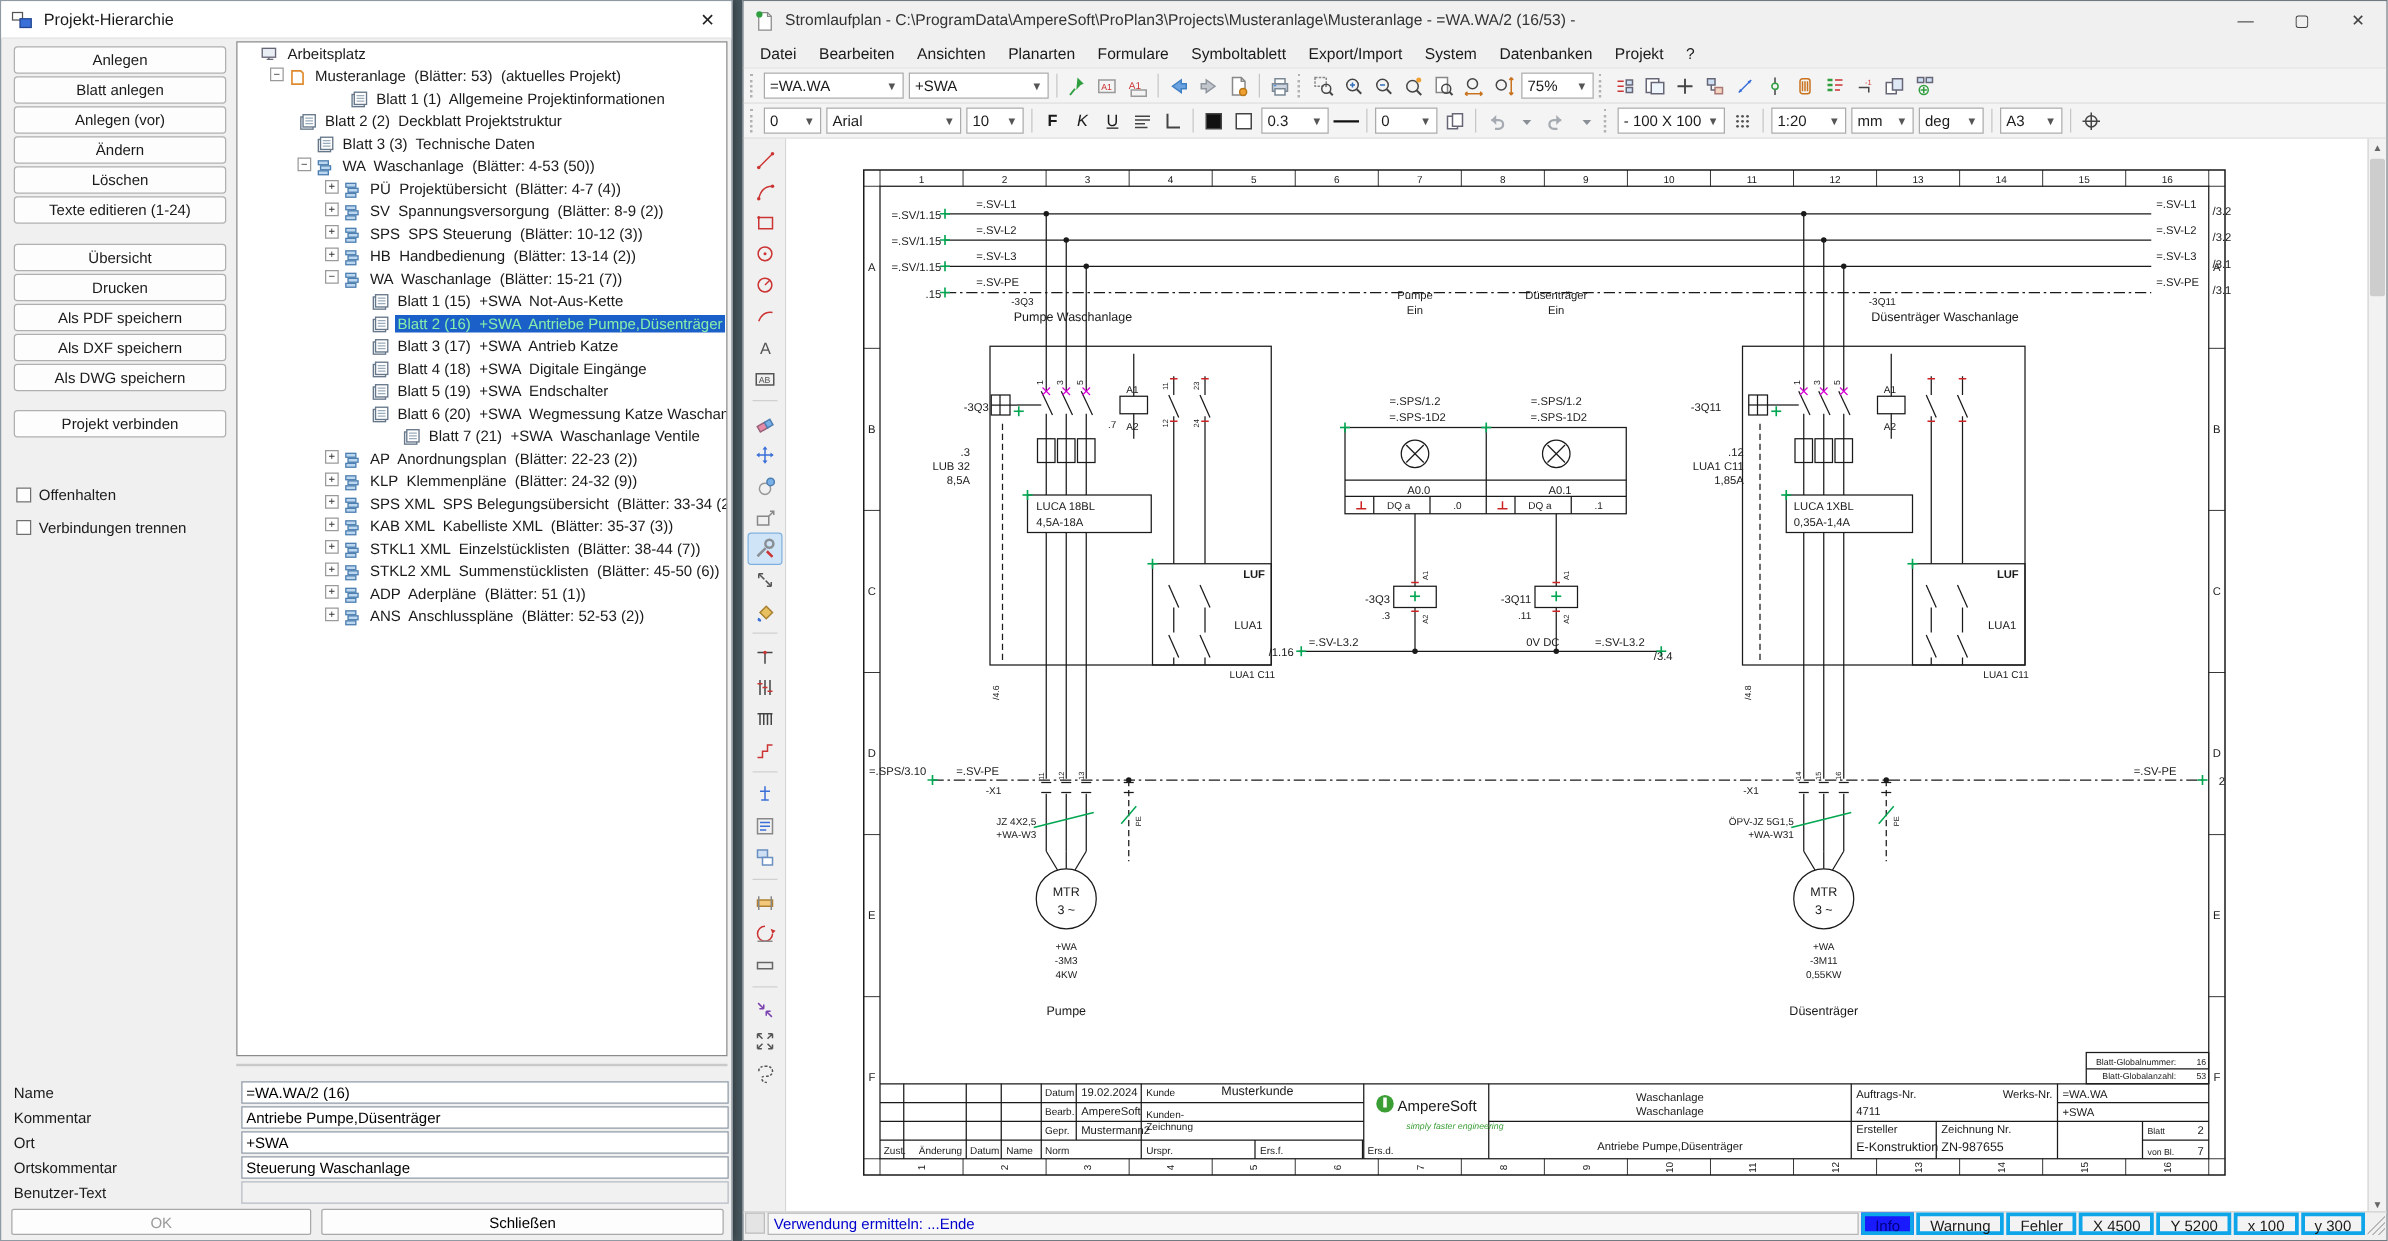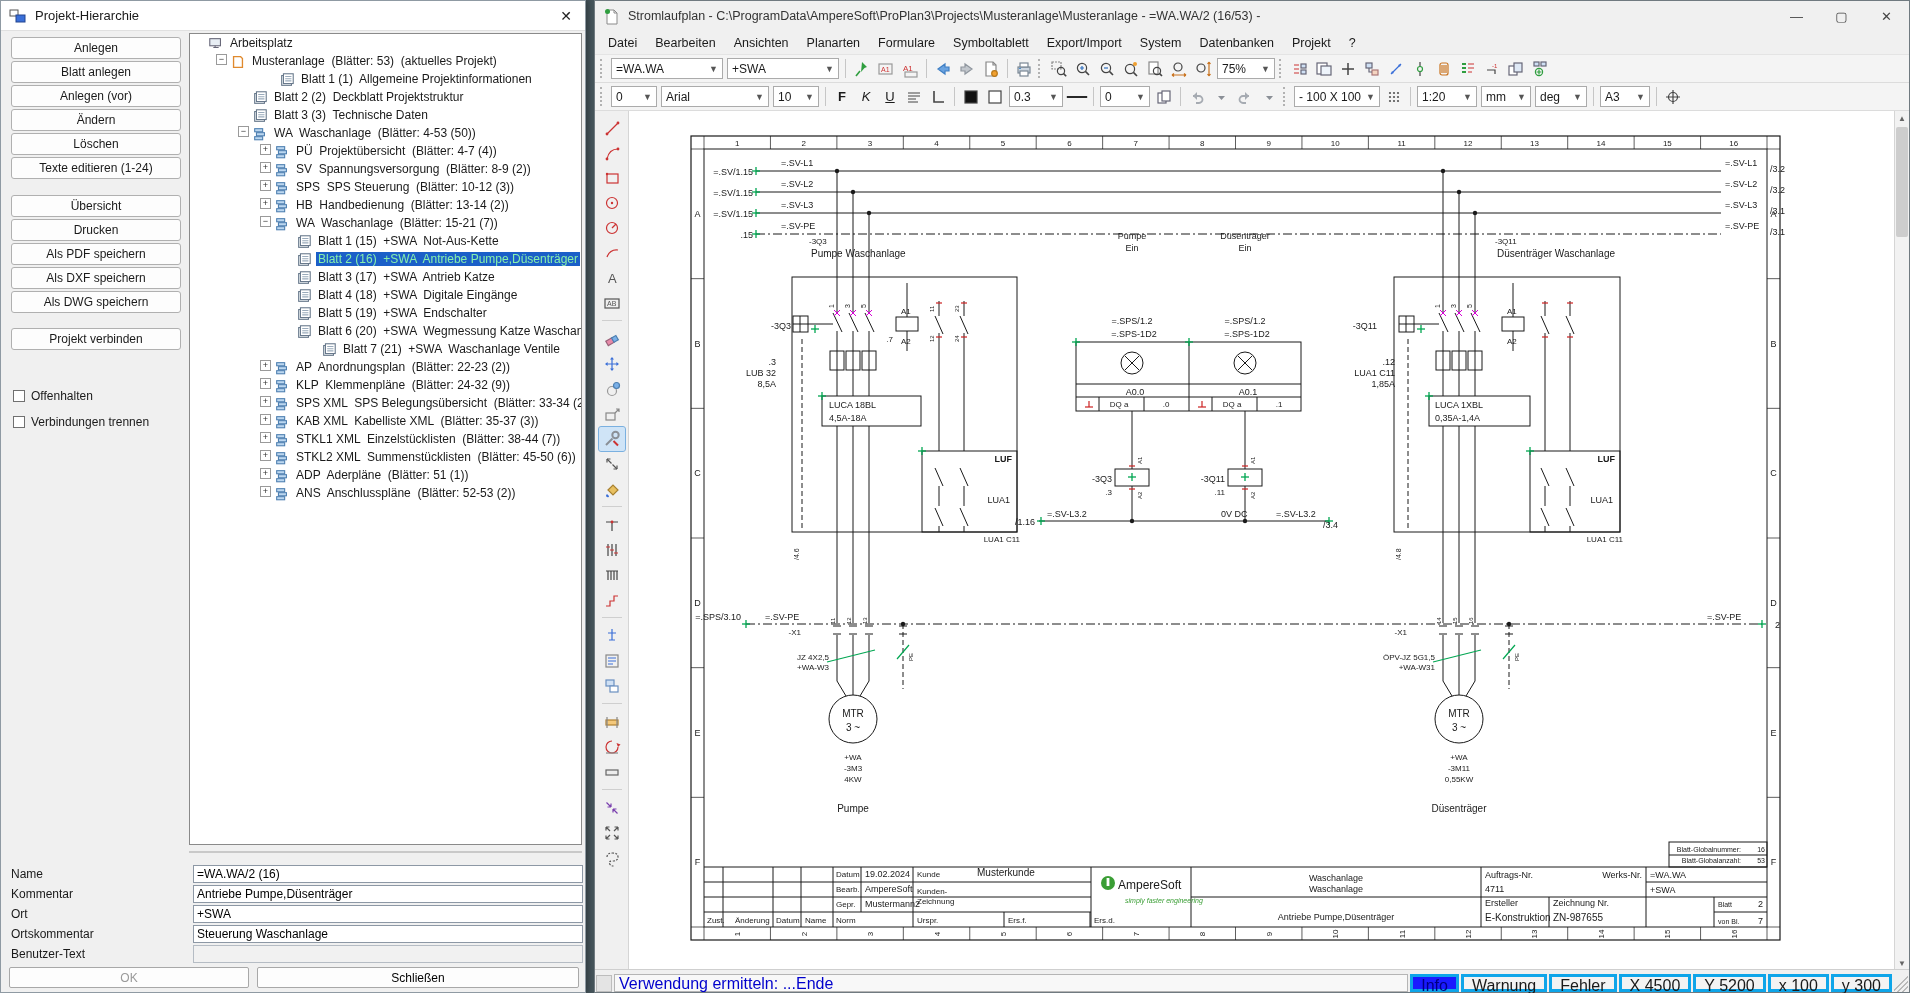--- a/index.html
+++ b/index.html
@@ -43,21 +43,21 @@
   .gripv { width:5px; height:19px; border-left:2px dotted #b2b2b2; margin:0 4px 0 2px; }
   .mainrow { position:absolute; top:110px; left:0; width:1314px; height:860px; display:flex; }
   .palette { width:34px; background:#f0f0f0; border-right:1px solid #d5d5d5; display:flex; flex-direction:column; align-items:center; padding-top:5px; }
   .pbtn { width:26px; height:24px; display:flex; align-items:center; justify-content:center; border-radius:2px; margin-bottom:1px; }
   .pbtn.sel { background:#cfe4f7; outline:1px solid #7ab0e0; }
   .psep { height:5px; width:20px; border-bottom:1px solid #cfcfcf; margin-bottom:6px; }
   .canvas { width:1265px; background:#ffffff; position:relative; overflow:hidden; }
   .vscroll { width:15px; background:#f2f2f2; border-left:1px solid #d5d5d5; position:relative; }
   .vs-arrow { position:absolute; left:0; width:14px; height:15px; display:flex; align-items:center; justify-content:center; font-size:8px; color:#666; }
   .vs-thumb { position:absolute; left:1px; top:16px; width:12px; height:110px; background:#cdcdcd; border-radius:2px; }
-  .statusbar { position:absolute; bottom:0; left:0; width:1314px; height:23px; background:#f0f0f0; border-top:1px solid #cfcfcf; display:flex; align-items:flex-end; font-size:16px; padding:0 1px; }
+  .statusbar { position:absolute; bottom:0; left:0; width:1314px; height:23px; background:#f0f0f0; border-top:1px solid #cfcfcf; display:flex; align-items:flex-start; font-size:12px; padding:0 1px; }
   .sb-grip { width:16px; height:17px; background:#e4e4e4; border:1px solid #bdbdbd; margin-right:2px; }
   .sb-msg { flex:1; border:1px solid #b5b5b5; background:#f8f8f8; height:18px; color:#0000cc; padding:0 4px; line-height:17px; }
   .chipc { border:3px solid #0ea5e9; height:18px; padding:0 8px; margin-left:2px; line-height:17px; background:#f3f3f3; white-space:nowrap; }
   .chipc.info { background:#1a1aff; color:#000080; }
   .sb-resize { width:14px; height:18px; margin-left:2px;
     background: linear-gradient(135deg, transparent 50%, #b9b9b9 50%, #b9b9b9 55%, transparent 55%, transparent 65%, #b9b9b9 65%, #b9b9b9 70%, transparent 70%, transparent 80%, #b9b9b9 80%, #b9b9b9 85%, transparent 85%); }
   svg text { font-family:"Liberation Sans", sans-serif; }
 </style>
 </head>
 <body>
@@ -100,21 +100,21 @@
             <path d="M6 13h6M8 11v2" stroke="#667"></path>
           </svg></span><span class="tlabel">Arbeitsplatz</span></div>
       <div class="trow" style="padding-left: 26px;"><span class="exp">−</span><span class="ticon"><svg width="16" height="16" viewBox="0 0 18 18" fill="none" stroke-width="1.2">
             <path d="M4 3h8l2 2v10H4z" fill="#fff" stroke="#e08a2e" stroke-width="1.5"></path>
           </svg></span><span class="tlabel">Musteranlage  (Blätter: 53)  (aktuelles Projekt)</span></div>
       <div class="trow" style="padding-left: 75px;"><span class="exp none"></span><span class="ticon"><svg width="16" height="16" viewBox="0 0 18 18" fill="none" stroke-width="1.2">
             <rect x="3" y="4" width="11" height="11" fill="#f2f5f8" stroke="#66778a"></rect>
             <rect x="5" y="2" width="11" height="11" fill="#fff" stroke="#66778a"></rect>
             <path d="M7 5h7M7 7.5h7M7 10h7" stroke="#9ab"></path>
           </svg></span><span class="tlabel">Blatt 1 (1)  Allgemeine Projektinformationen</span></div>
-      <div class="trow" style="padding-left: 48px;"><span class="exp none"></span><span class="ticon"><svg width="16" height="16" viewBox="0 0 18 18" fill="none" stroke-width="1.2">
+      <div class="trow" style="padding-left: 34px;"><span class="exp none"></span><span class="ticon"><svg width="16" height="16" viewBox="0 0 18 18" fill="none" stroke-width="1.2">
             <rect x="3" y="4" width="11" height="11" fill="#f2f5f8" stroke="#66778a"></rect>
             <rect x="5" y="2" width="11" height="11" fill="#fff" stroke="#66778a"></rect>
             <path d="M7 5h7M7 7.5h7M7 10h7" stroke="#9ab"></path>
           </svg></span><span class="tlabel">Blatt 2 (2)  Deckblatt Projektstruktur</span></div>
       <div class="trow" style="padding-left: 48px;"><span class="exp none"></span><span class="ticon"><svg width="16" height="16" viewBox="0 0 18 18" fill="none" stroke-width="1.2">
             <rect x="3" y="4" width="11" height="11" fill="#f2f5f8" stroke="#66778a"></rect>
             <rect x="5" y="2" width="11" height="11" fill="#fff" stroke="#66778a"></rect>
             <path d="M7 5h7M7 7.5h7M7 10h7" stroke="#9ab"></path>
           </svg></span><span class="tlabel">Blatt 3 (3)  Technische Daten</span></div>
       <div class="trow" style="padding-left: 48px;"><span class="exp">−</span><span class="ticon"><svg width="16" height="16" viewBox="0 0 18 18" fill="none" stroke-width="1.2">

